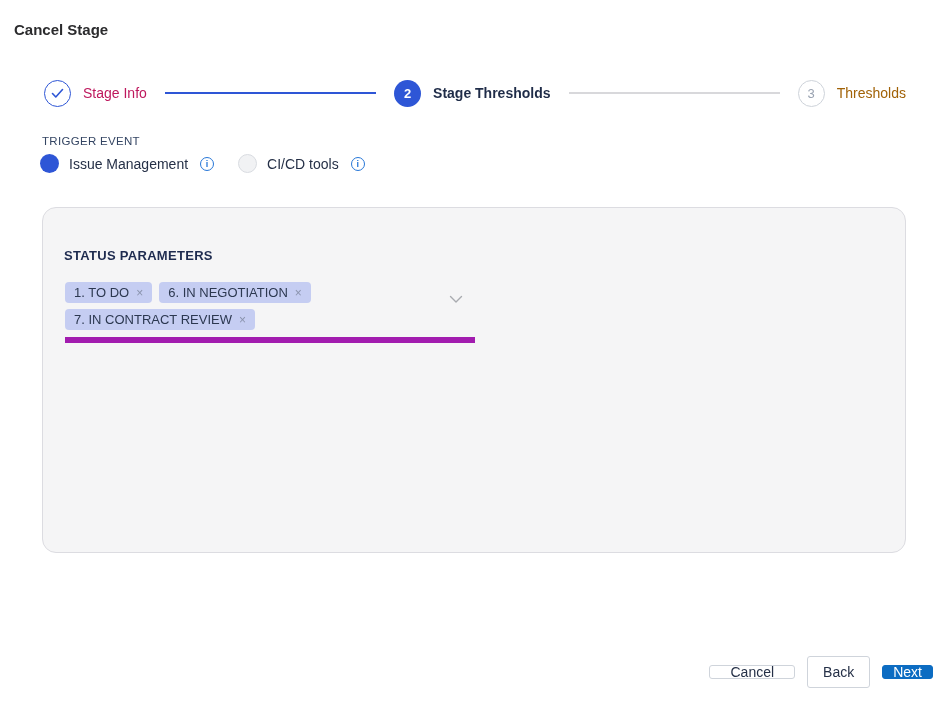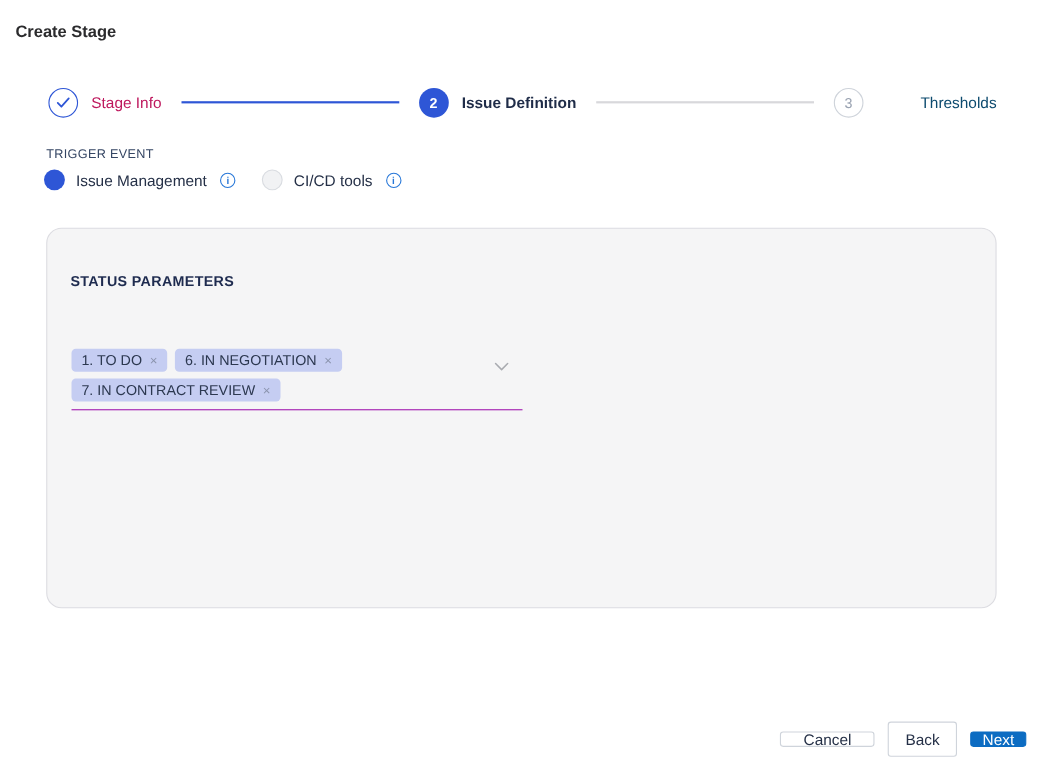--- a/index.html
+++ b/index.html
@@ -26,21 +26,21 @@
   .step-circle {
     width: 27px; height: 27px; border-radius: 50%;
     display: flex; align-items: center; justify-content: center;
     font-size: 13px; flex: 0 0 auto;
   }
   .step-circle.completed { border: 1.5px solid #2e56d6; background: #ffffff; }
   .step-circle.active { background: #2e56d6; color: #ffffff; font-weight: 700; }
   .step-circle.upcoming { border: 1.5px solid #ced3da; color: #99a2b1; background: #ffffff; }
   .step-label { font-size: 14px; color: #be185d; white-space: nowrap; }
   .step-label.active { font-weight: 700; color: #1f2c48; }
-  .step-label.upcoming { color: #0c4a6e; margin-left: 40px; }
+  .step-label.upcoming { color: #a16207; }
   .connector { flex: 1 1 auto; height: 1.5px; margin: 0 18px; }
   .connector.done { background: #2e56d6; }
   .connector.todo { background: #d8d8db; }
 
   
   .trigger-label {
     position: absolute; left: 42px; top: 135px;
     font-size: 11.5px; font-weight: 400; color: #344563; letter-spacing: 0.3px;
   }
   .trigger-row {
@@ -66,23 +66,22 @@
   .panel {
     position: absolute; left: 42px; top: 207px; width: 864px; height: 346px;
     background: #f5f5f6; border: 1px solid #dcdce1; border-radius: 14px;
   }
   .panel-heading {
     position: absolute; left: 21px; top: 40px;
     font-size: 13px; font-weight: 700; color: #1e2b4f; letter-spacing: 0.3px;
   }
   .status-select {
     position: absolute; left: 22px; top: 74px; width: 410px;
-    padding-bottom: 7px; border-bottom: 1px solid #a21caf;
+    padding-bottom: 7px; border-bottom: 6px solid #a21caf;
     cursor: pointer;
-    margin-top: 35px;
   }
   .chips {
     display: flex; flex-wrap: wrap; gap: 6px 7px; width: 360px;
   }
   .chip {
     background: #c5cdf2; color: #2c3850;
     border-radius: 4px; padding: 3px 9px;
     font-size: 13px; display: inline-flex; align-items: center; gap: 7px;
     white-space: nowrap;
   }
@@ -110,35 +109,35 @@
   .btn.cancel { padding: 0 20px; }
   .btn.back { padding: 15px 15px; }
   .btn.primary {
     background: #0c6cc2; border: 1px solid #0c6cc2; color: #ffffff;
     padding: 0 10px;
   }
 </style>
 </head>
 <body>
 
-<div class="page-title">Create Stage</div>
+<div class="page-title">Cancel Stage</div>
 
 <div class="stepper">
   <div class="step">
     <div class="step-circle completed">
       <svg width="13" height="11" viewBox="0 0 13 11" fill="none">
         <path d="M1.5 5.5 L4.8 9 L11.5 1.5" stroke="#2e56d6" stroke-width="1.6" stroke-linecap="round" stroke-linejoin="round"></path>
       </svg>
     </div>
     <span class="step-label">Stage Info</span>
   </div>
   <div class="connector done"></div>
   <div class="step">
     <div class="step-circle active">2</div>
-    <span class="step-label active">Issue Definition</span>
+    <span class="step-label active">Stage Thresholds</span>
   </div>
   <div class="connector todo"></div>
   <div class="step">
     <div class="step-circle upcoming">3</div>
     <span class="step-label upcoming">Thresholds</span>
   </div>
 </div>
 
 <div class="trigger-label">TRIGGER EVENT</div>
 <div class="trigger-row">

